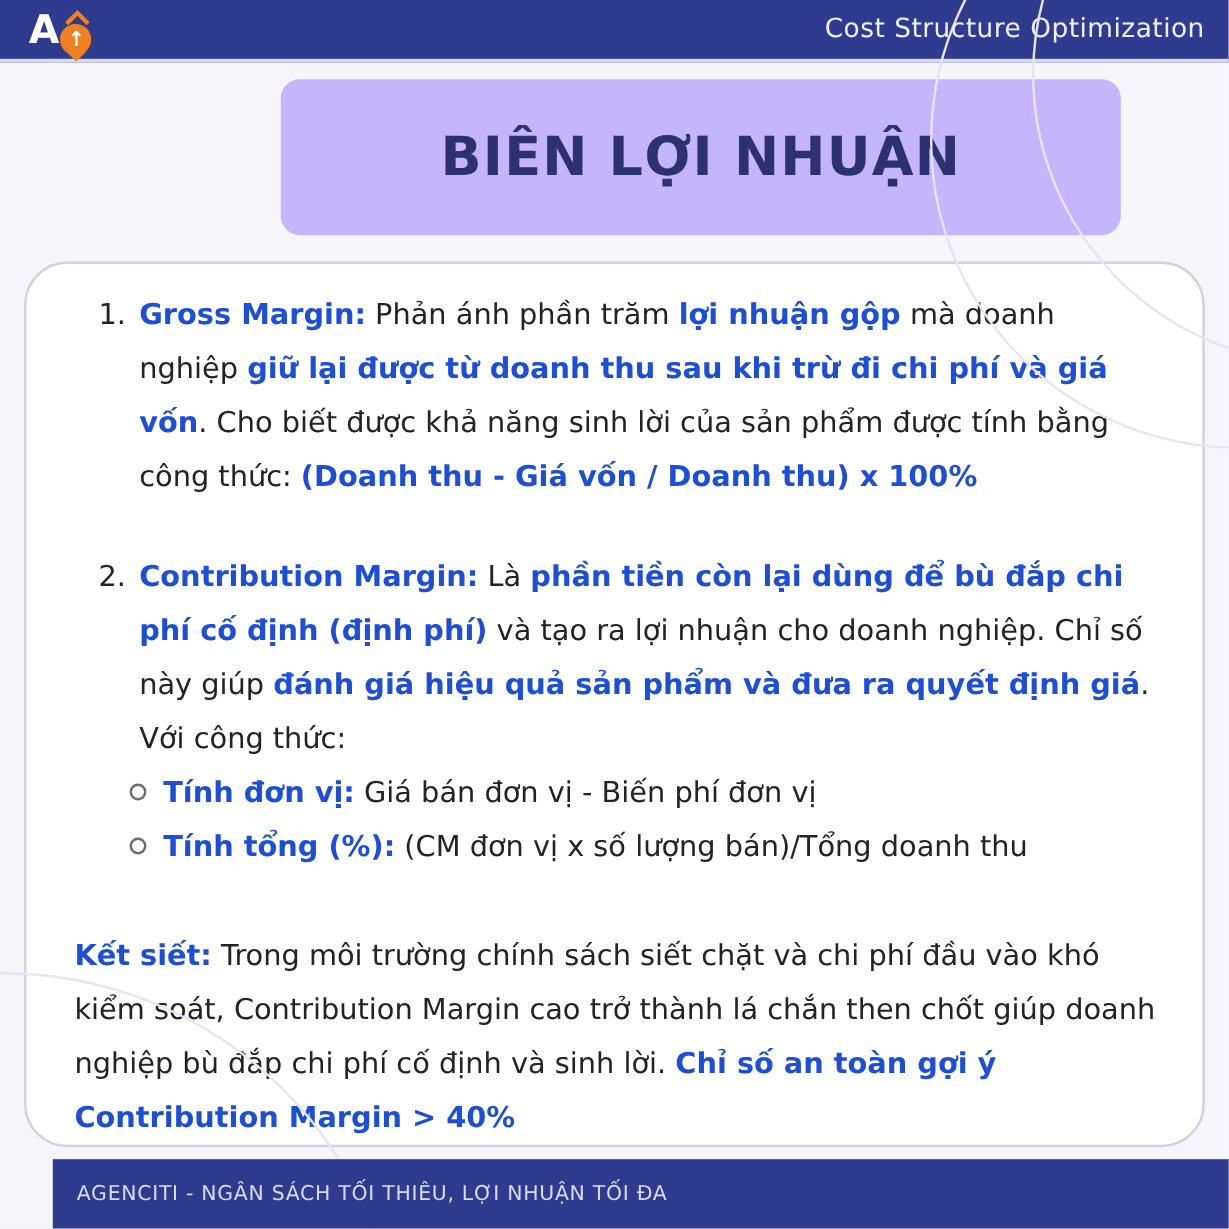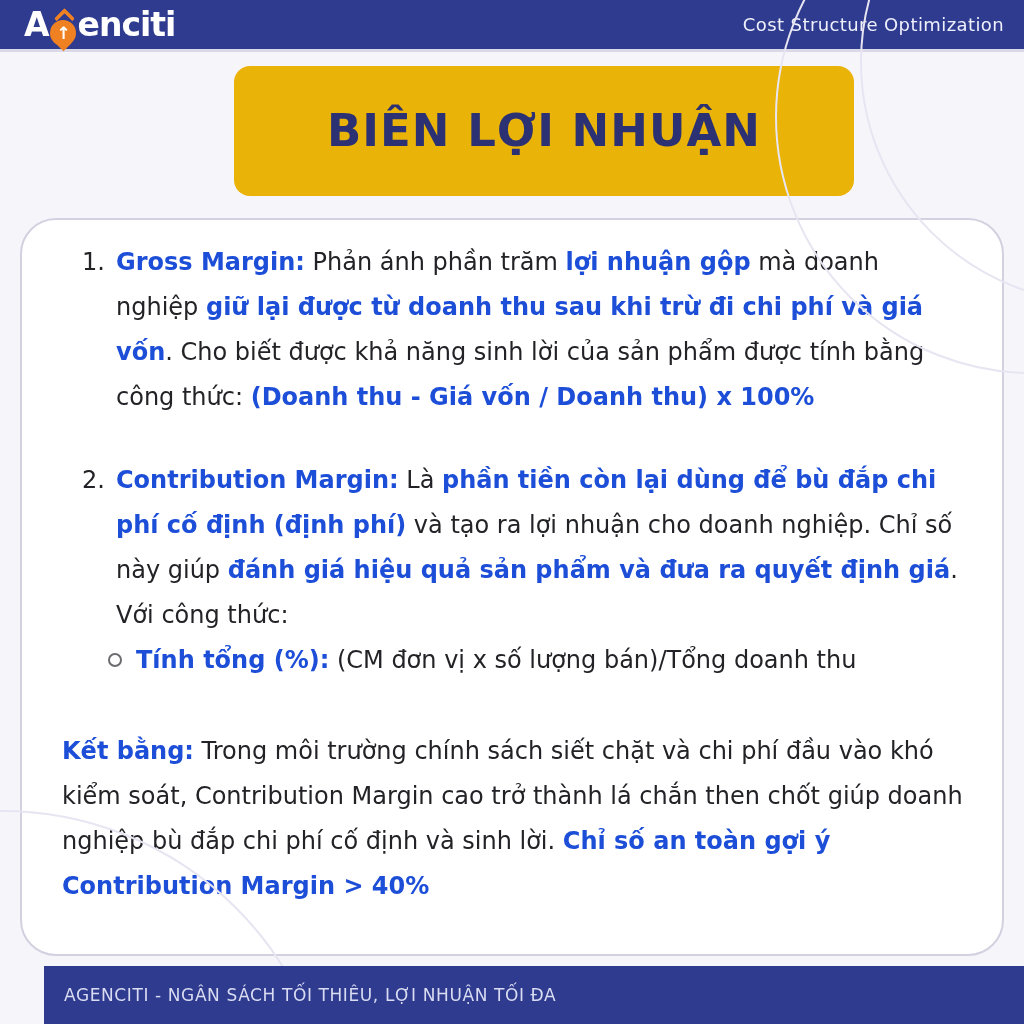--- a/index.html
+++ b/index.html
@@ -14,25 +14,25 @@
     background:#2f3b8e;border-bottom:3px solid #d9d9e8;
     display:flex;align-items:center;justify-content:space-between;
     box-sizing:border-box;padding:0 20px 0 24px;
   }
   .logo{display:flex;align-items:flex-end;color:#ffffff;font-weight:700;font-size:33px;line-height:44px;letter-spacing:-1px;}
   .pin{position:relative;width:27px;height:34px;margin:0 1px;display:inline-block;}
   .pin-caret{position:absolute;top:-2px;left:7px;width:11px;height:11px;border-left:4px solid #f08123;border-top:4px solid #f08123;transform:rotate(45deg);border-radius:2px;}
   .pin-body{position:absolute;top:7px;left:0;width:26px;height:26px;background:#f08123;border-radius:50%;}
   .pin-tip{position:absolute;bottom:-2px;left:8px;width:11px;height:11px;background:#f08123;transform:rotate(45deg);}
   .pin-arrow{position:absolute;top:9px;left:0;width:27px;text-align:center;color:#ffffff;font-size:17px;font-weight:700;line-height:22px;}
-  .tagline{color:#eef0fc;font-size:18px;letter-spacing:0.4px;}
+  .tagline{color:#eef0fc;font-size:22px;letter-spacing:0.4px;}
   
   .banner{
-    position:absolute;left:234px;top:66px;width:620px;height:130px;
-    background:#eab308;border-radius:16px;
+    position:absolute;left:234px;top:66px;width:700px;height:130px;
+    background:#c4b5fd;border-radius:16px;
     display:flex;flex-direction:row;align-items:center;justify-content:center;
     text-align:center;color:#2b3172;
   }
   .banner h1{margin:0;font-size:45px;font-weight:700;letter-spacing:1px;line-height:54px;}
   .banner h2{margin:2px 0 0 0;font-size:24px;font-weight:700;letter-spacing:0.5px;line-height:30px;}
   
   .circle{position:absolute;border:2px solid #e7e5f1;border-radius:50%;pointer-events:none;z-index:3;}
   .circle-a{left:860px;top:-180px;width:480px;height:480px;}
   .circle-b{left:775px;top:-140px;width:510px;height:510px;}
   .circle-c{left:-330px;top:810px;width:660px;height:660px;}
@@ -68,45 +68,48 @@
 
   <header class="topbar">
     <div class="logo">
       <span>A</span>
       <span class="pin">
         <span class="pin-caret"></span>
         <span class="pin-body"></span>
         <span class="pin-tip"></span>
         <span class="pin-arrow">↑</span>
       </span>
-      <span>enciti</span>
     </div>
     <div class="tagline">Cost Structure Optimization</div>
   </header>
 
   <div class="banner">
     <h1>BIÊN LỢI NHUẬN</h1>
   </div>
 
   <main class="card">
     <div class="item">
       <span class="num">1.</span>
       <p class="itext"><b>Gross Margin:</b><span> Phản ánh phần trăm </span><b>lợi nhuận gộp</b><span> mà doanh nghiệp </span><b>giữ lại được từ doanh thu sau khi trừ đi chi phí và giá vốn</b><span>. Cho biết được khả năng sinh lời của sản phẩm được tính bằng công thức:  </span><b>(Doanh thu - Giá vốn / Doanh thu) x 100%</b></p>
     </div>
     <div class="item">
       <span class="num">2.</span>
       <p class="itext"><b>Contribution Margin:</b><span> Là </span><b>phần tiền còn lại dùng để bù đắp chi phí cố định (định phí)</b><span> và tạo ra lợi nhuận cho doanh nghiệp. Chỉ số này giúp </span><b>đánh giá hiệu quả sản phẩm và đưa ra quyết định giá</b><span>. Với công thức:</span></p>
     </div>
     <div class="subs">
       <div class="sub">
         <span class="sub-marker"></span>
+        <p><b>Tính đơn vị:</b><span> Giá bán đơn vị - Biến phí đơn vị</span></p>
+      </div>
+      <div class="sub">
+        <span class="sub-marker"></span>
         <p><b>Tính tổng (%):</b><span> (CM đơn vị x số lượng bán)/Tổng doanh thu</span></p>
       </div>
     </div>
-    <p class="conclusion"><b>Kết bằng:</b><span> Trong môi trường chính sách siết chặt và chi phí đầu vào khó kiểm soát, Contribution Margin cao trở thành lá chắn then chốt giúp doanh nghiệp bù đắp chi phí cố định và sinh lời. </span><b>Chỉ số an toàn gợi ý Contribution Margin &gt; 40%</b></p>
+    <p class="conclusion"><b>Kết siết:</b><span> Trong môi trường chính sách siết chặt và chi phí đầu vào khó kiểm soát, Contribution Margin cao trở thành lá chắn then chốt giúp doanh nghiệp bù đắp chi phí cố định và sinh lời. </span><b>Chỉ số an toàn gợi ý Contribution Margin &gt; 40%</b></p>
   </main>
 
   <div class="circle circle-a"></div>
   <div class="circle circle-b"></div>
   <div class="circle circle-c"></div>
 
   <footer class="footerbar">
     <span>AGENCITI - NGÂN SÁCH TỐI THIÊU, LỢI NHUẬN TỐI ĐA</span>
   </footer>
 

